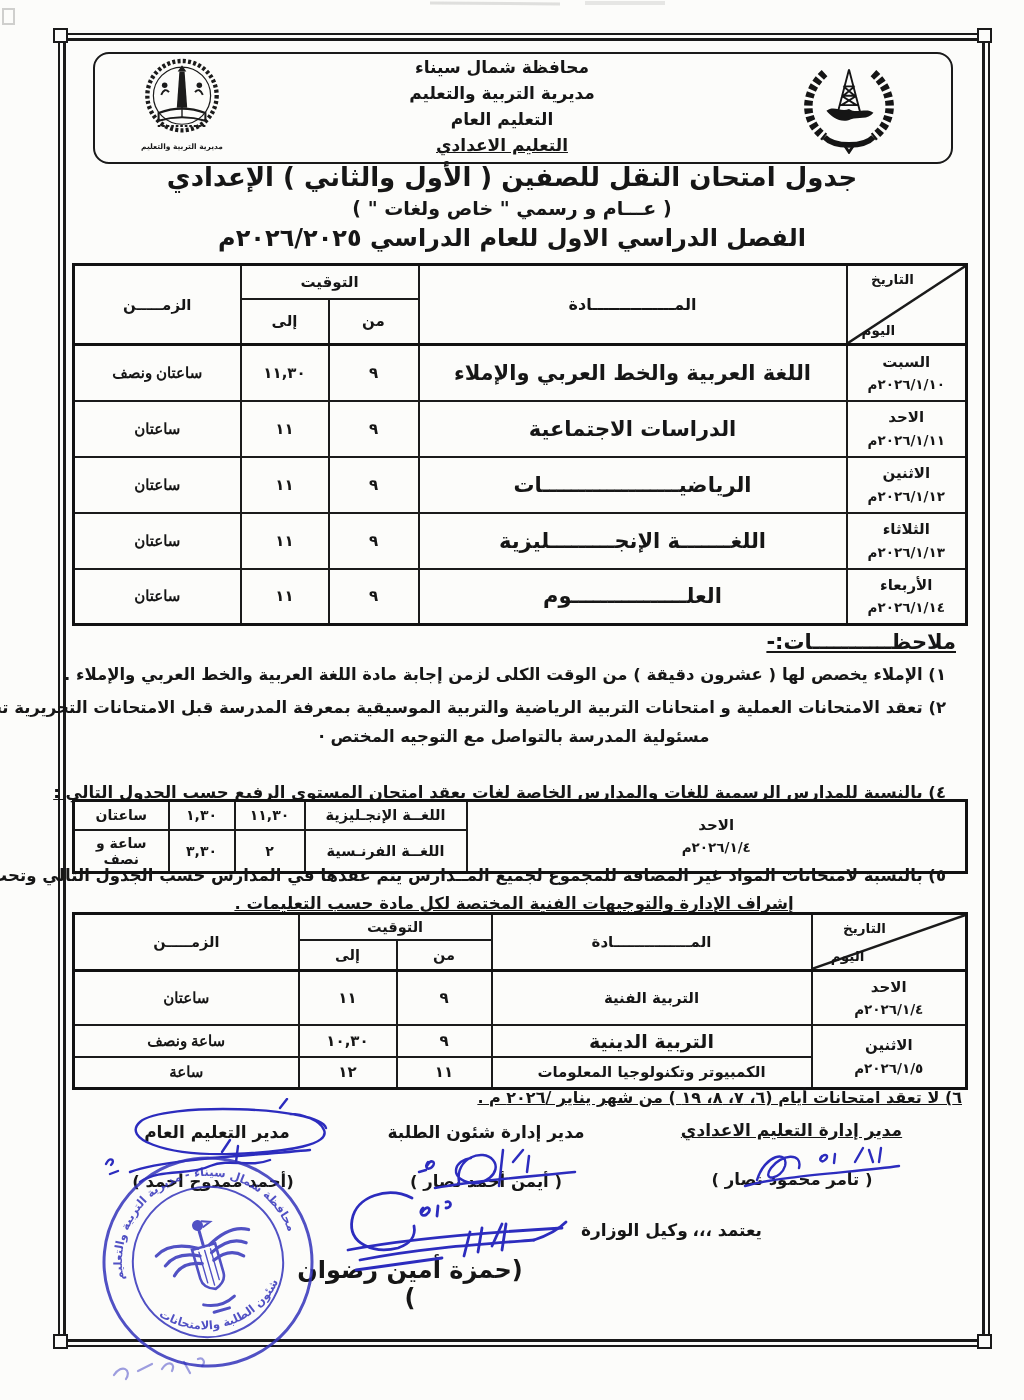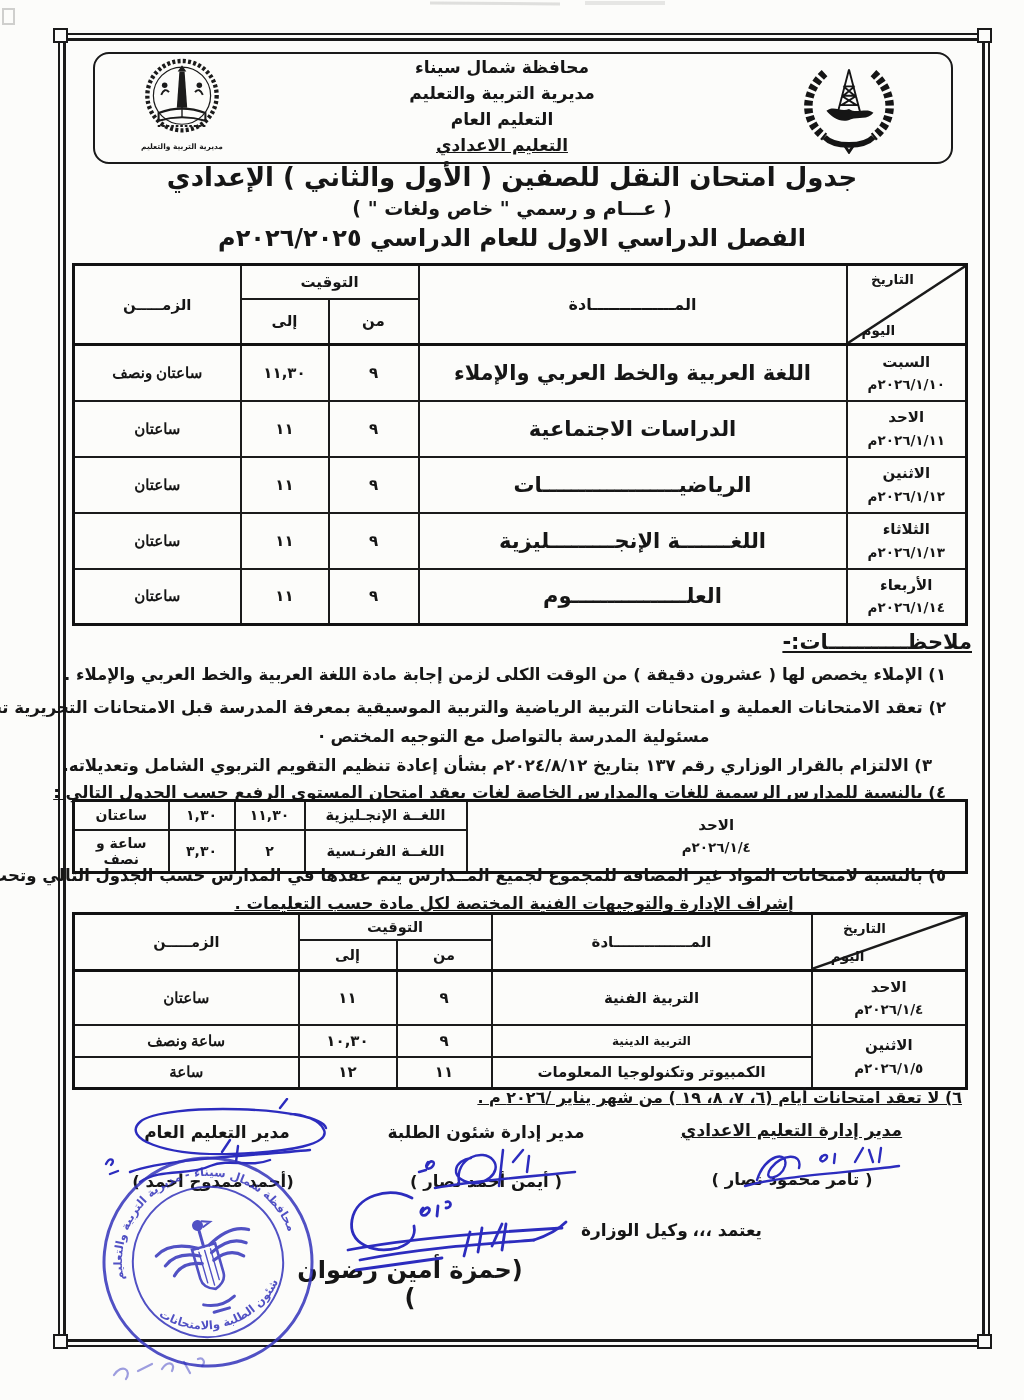--- a/index.html
+++ b/index.html
@@ -159,25 +159,24 @@
             <div class="daydate">٢٠٢٦/١/١٤م</div>
           </td>
       <td class="subj1">العلــــــــــــــــوم</td>
       <td class="num">٩</td>
       <td class="num">١١</td>
       <td class="dur">ساعتان</td>
     </tr>
   </tbody>
     </table>
 
-  <div class="abs b u" style="right:52px;top:630px;font-size:21px;margin-left:36px;">ملاحظـــــــــــات:-</div>
+  <div class="abs b u" style="right:68px;top:630px;font-size:21px;margin-left:36px;">ملاحظـــــــــــات:-</div>
   <div class="note" style="right:78px;top:665px;">١) الإملاء يخصص لها ( عشرون دقيقة ) من الوقت الكلى لزمن إجابة مادة اللغة العربية والخط العربي والإملاء .</div>
   <div class="note" style="right:78px;top:698px;">٢) تعقد الامتحانات العملية  و امتحانات التربية الرياضية والتربية الموسيقية بمعرفة المدرسة قبل الامتحانات التحريرية تحت</div>
   <div class="note ctr" style="right:250px;top:727px;width:520px;">مسئولية المدرسة بالتواصل مع التوجيه المختص ·</div>
-  <div class="note" style="right:92px;top:756px;">٣)  الالتزام بالقرار الوزاري رقم ١٣٧ بتاريخ ٢٠٢٤/٨/١٢م بشأن إعادة تنظيم التقويم التربوي الشامل وتعديلاته.</div>
   <div class="note" style="right:78px;top:783px;font-weight:bold;">
     <span>٤) بالنسبة للمدارس الرسمية للغات والمدارس الخاصة لغات </span><span class="u">يعقد امتحان  المستوى الرفيع  حسب الجدول التالي :</span>
   </div>
 
   <table class="ex" dir="rtl" style="left:72px;top:799px;width:893px;">
     <colgroup>
         <col style="width:500px">
         <col style="width:162px">
         <col style="width:70px">
         <col style="width:66px">
@@ -241,21 +240,21 @@
       <td style="font-size:15px;">التربية الفنية</td>
       <td class="num">٩</td>
       <td class="num">١١</td>
       <td class="dur">ساعتان</td>
     </tr>
     <tr style="height:32px;">
       <td rowspan="2" class="daycell">
             <div class="dayname">الاثنين</div>
             <div class="daydate">٢٠٢٦/١/٥م</div>
           </td>
-      <td style="font-size:12px;">التربية الدينية</td>
+      <td style="font-size:19px;">التربية الدينية</td>
       <td class="num">٩</td>
       <td class="num">١٠,٣٠</td>
       <td class="dur">ساعة ونصف</td>
     </tr>
     <tr style="height:32px;">
       <td style="font-size:15px;">الكمبيوتر وتكنولوجيا المعلومات</td>
       <td class="num">١١</td>
       <td class="num">١٢</td>
       <td class="dur">ساعة</td>
     </tr>

